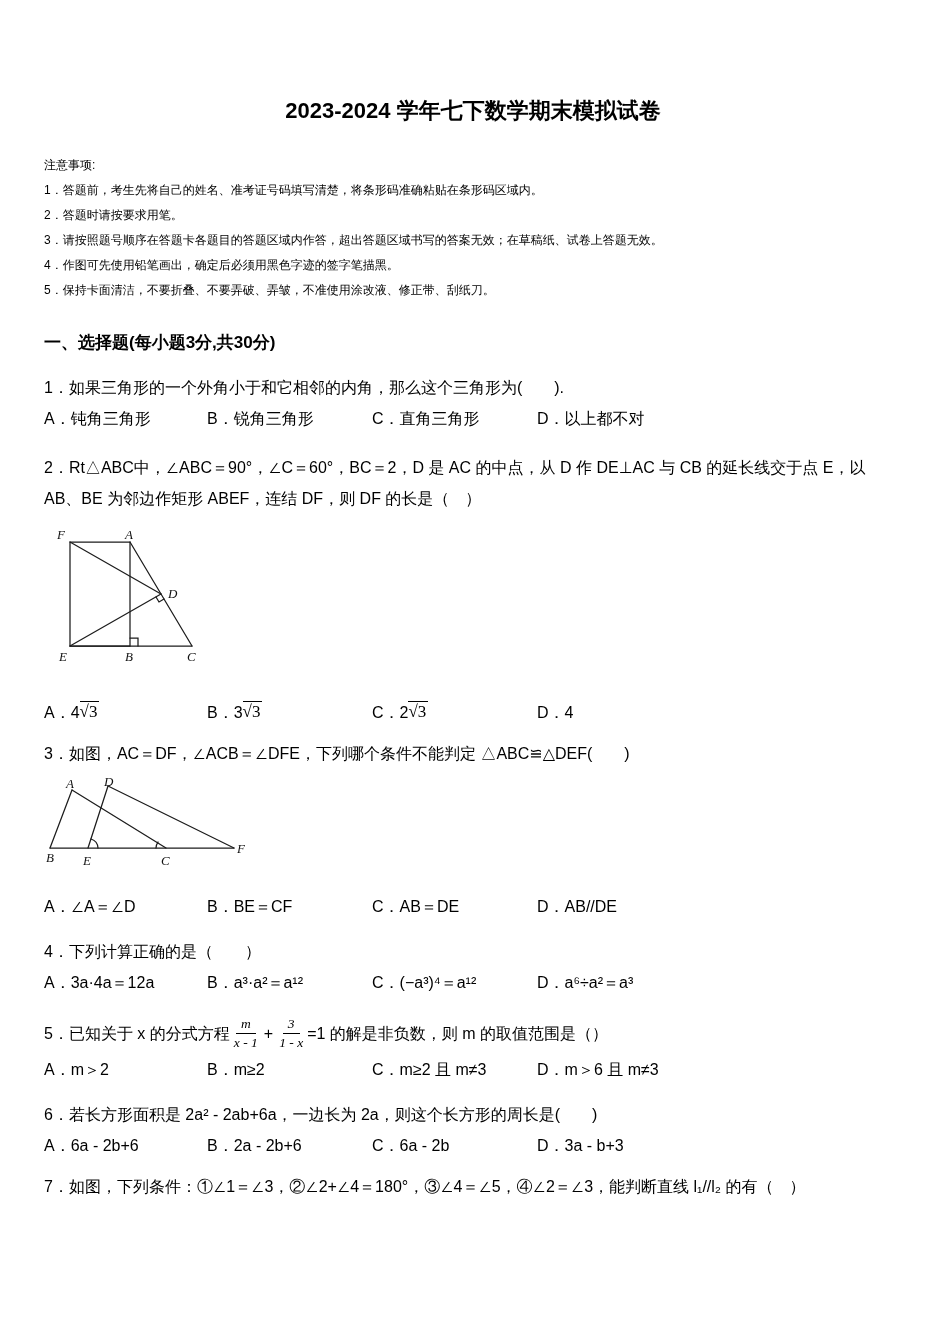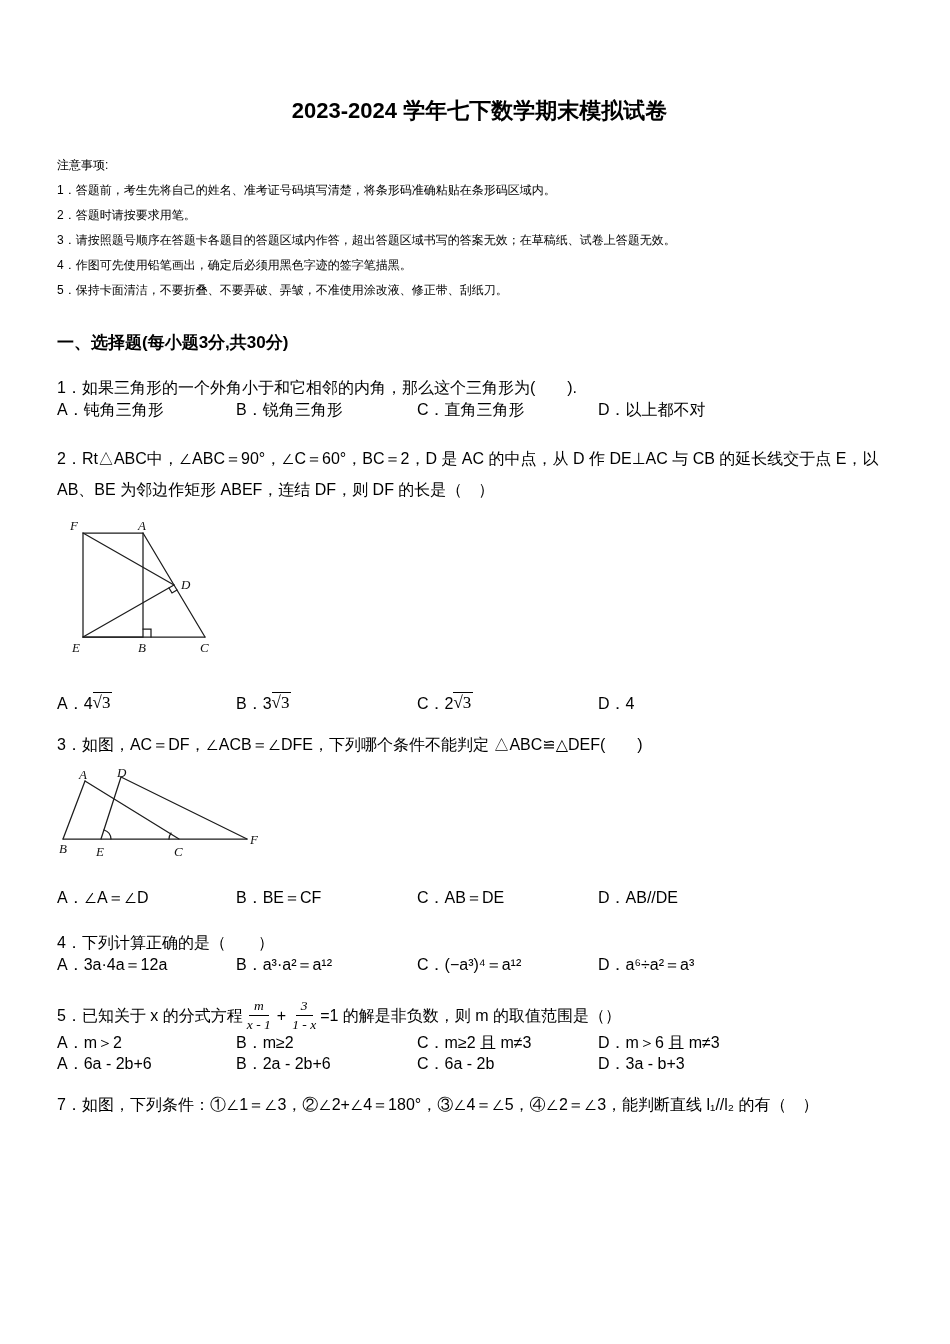--- a/index.html
+++ b/index.html
@@ -3,41 +3,41 @@
 <meta charset="utf-8">
 <style>
   * { box-sizing: border-box; }
   html, body { margin: 0; padding: 0; }
   body {
     width: 950px; height: 1344px;
     background: #ffffff; color: #000;
     font-family: "Liberation Sans", sans-serif;
     overflow: hidden;
   }
-  .page { padding: 96px 48px 0 57px; }
+  .page { padding: 96px 48px 0 44px; }
 
   .title {
     text-align: center;
     font-size: 22px; font-weight: 700;
     margin: 0 0 26px 0;
   }
   .line { font-size: 12px; line-height: 25px; }
   .notice-header { font-size: 12px; line-height: 26px; }
 
   .sec-header { font-size: 17px; font-weight: 700; margin-top: 28px; }
 
   .qtext { font-size: 16px; line-height: 24px; margin-top: 22px; }
   .qtext.spread { line-height: 31px; }
 
   .opts {
     display: grid;
     grid-template-columns: 163px 165px 165px 1fr;
     font-size: 16px;
+    margin-top: 9px;
     align-items: center;
-    gap: 16px;
   }
   .opts .opt { white-space: nowrap; }
 
   
   .sqrtv {
     display: inline-block;
     border-top: 1.4px solid #000;
     padding: 0 2px 0 0;
     font-size: 17px;
     line-height: 19px;
@@ -192,20 +192,21 @@
     </div>
     <div class="opts">
       <span class="opt">A．m＞2</span>
       <span class="opt">B．m≥2</span>
       <span class="opt">C．m≥2 且 m≠3</span>
       <span class="opt">D．m＞6 且 m≠3</span>
     </div>
   </section>
 
   <section>
+    <div class="qtext">6．若长方形面积是 2a² - 2ab+6a，一边长为 2a，则这个长方形的周长是(　　)</div>
     <div class="opts">
       <span class="opt">A．6a - 2b+6</span>
       <span class="opt">B．2a - 2b+6</span>
       <span class="opt">C．6a - 2b</span>
       <span class="opt">D．3a - b+3</span>
     </div>
   </section>
 
   <section>
     <div class="qtext q7text">7．如图，下列条件：①∠1＝∠3，②∠2+∠4＝180°，③∠4＝∠5，④∠2＝∠3，能判断直线 l₁//l₂ 的有（　）</div>

